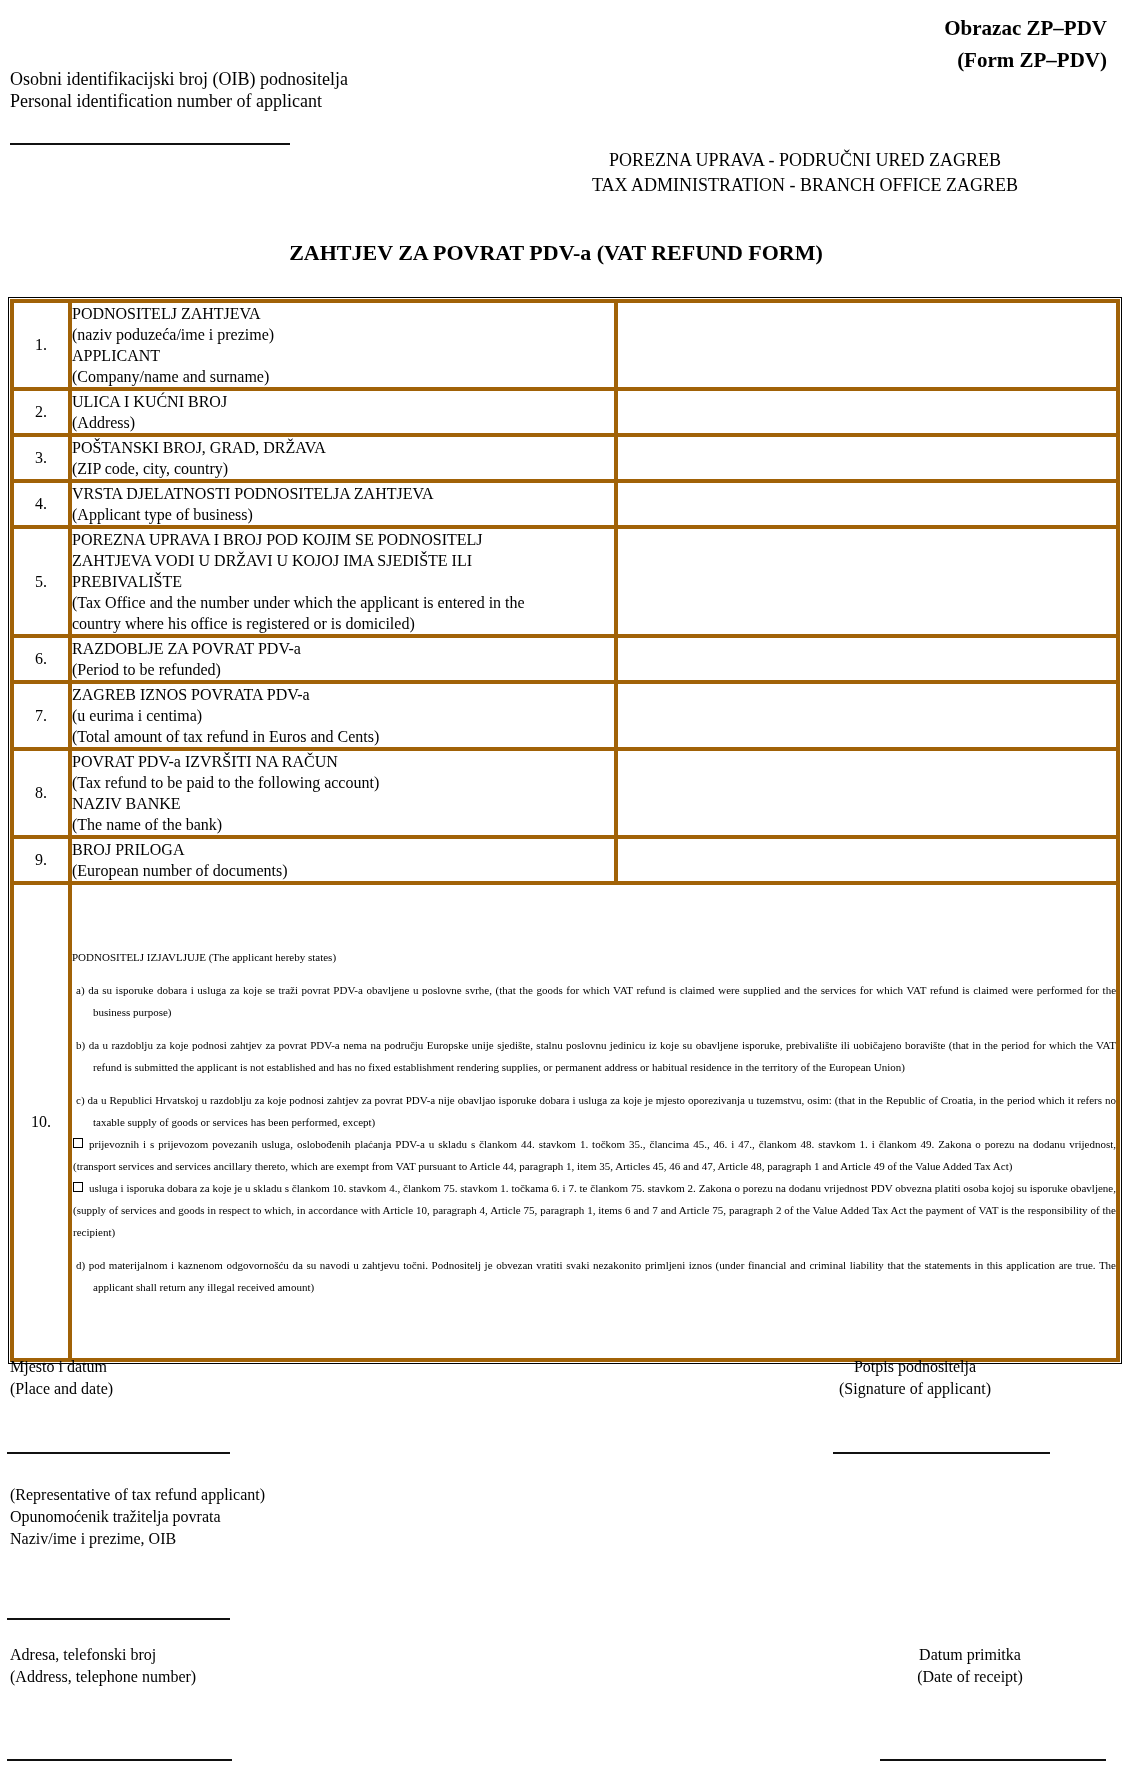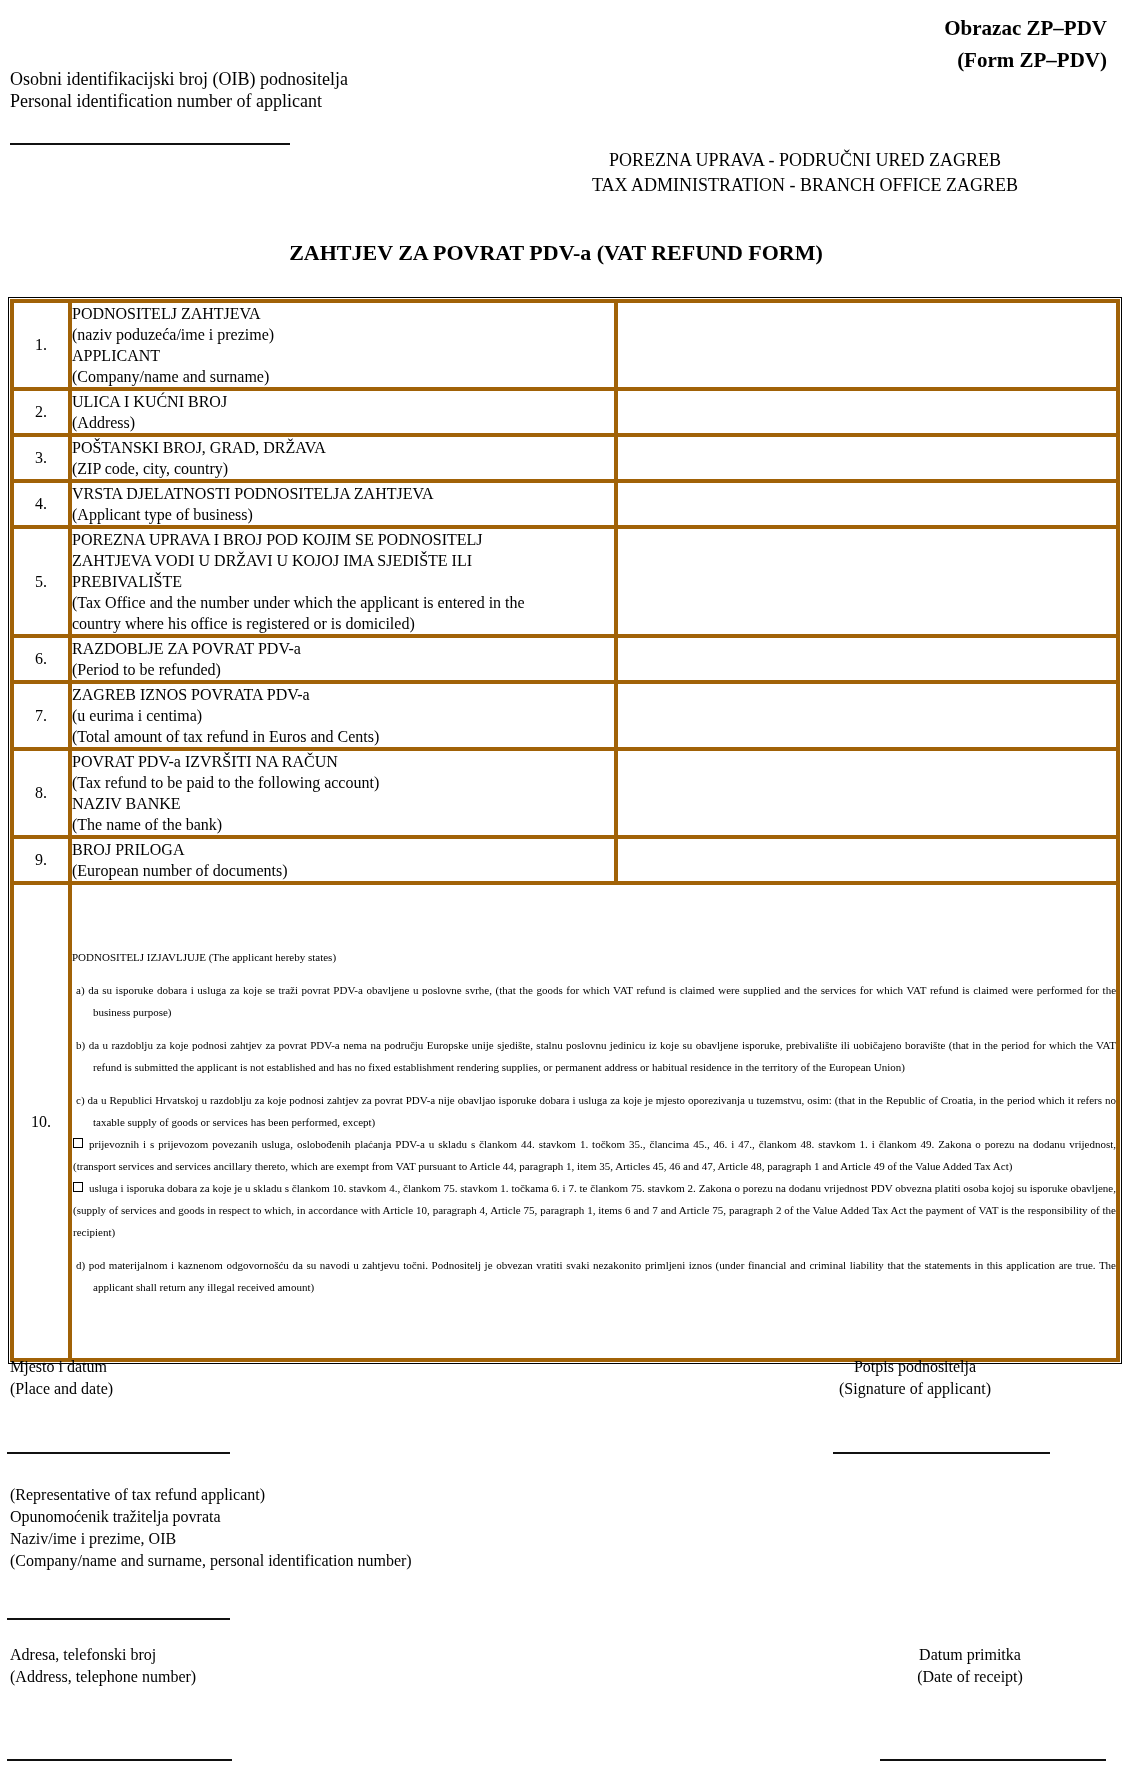--- a/index.html
+++ b/index.html
@@ -182,21 +182,20 @@
     <div>Potpis podnositelja</div>
     <div>(Signature of applicant)</div>
   </div>
   <div class="abs rule sig-rule-left"></div>
   <div class="abs rule sig-rule-right"></div>
 
   <div class="abs foot rep-block">
     <div>(Representative of tax refund applicant)</div>
     <div>Opunomoćenik tražitelja povrata</div>
     <div>Naziv/ime i prezime, OIB</div>
-    <div>(Company/name and surname, personal identification number)</div>
   </div>
   <div class="abs rule rep-rule"></div>
 
   <div class="abs foot address-block">
     <div>Adresa, telefonski broj</div>
     <div>(Address, telephone number)</div>
   </div>
   <div class="abs foot receipt-block">
     <div>Datum primitka</div>
     <div>(Date of receipt)</div>

